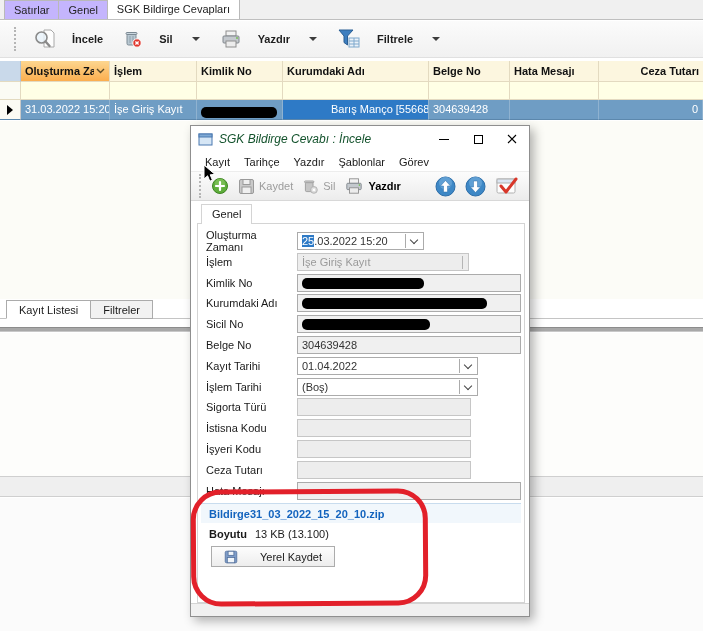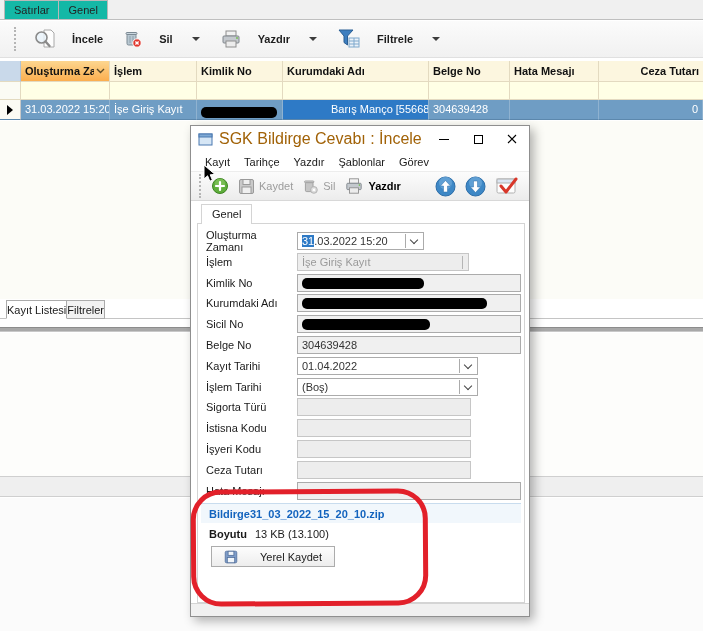--- a/index.html
+++ b/index.html
@@ -1,21 +1,21 @@
 <!DOCTYPE html>
 <html><head>
 <meta charset="utf-8">
 <style>
   * { margin:0; padding:0; box-sizing:border-box; }
   html,body { width:703px; height:631px; }
   body { position:relative; background:#ffffff; font-family:"Liberation Sans",sans-serif; font-size:11px; color:#1a1a1a; overflow:hidden; }
 
   
   .tabbar { position:absolute; top:0; left:0; width:703px; height:20px; background:#F0F0F0; border-bottom:1px solid #BFBFBF; display:flex; align-items:flex-end; padding-left:4px; }
-  .mtab { height:19px; line-height:18px; padding:0 9px; background:#14b8a6; border:1px solid #B9B9B9; border-bottom:none; margin-right:-1px; color:#222; cursor:default; }
+  .mtab { height:19px; line-height:18px; padding:0 9px; background:#c4b5fd; border:1px solid #B9B9B9; border-bottom:none; margin-right:-1px; color:#222; cursor:default; }
   .mtab.active { background:#FFFFFF; height:20px; line-height:19px; position:relative; z-index:2; }
 
   
   .toolbar { position:absolute; top:21px; left:0; width:703px; height:37px; background:linear-gradient(#FBFBFB,#F1F1F1); border-bottom:1px solid #E0E0E0; display:flex; align-items:center; gap:6px; padding-left:14px; }
   .gripper { width:3px; height:24px; border-left:2px dotted #B5B5B5; margin-right:4px; }
   .tbtn { display:flex; align-items:center; gap:16px; padding:3px 7px; border-radius:2px; cursor:pointer; }
   .tbtn .lbl { font-weight:bold; color:#1E1E1E; }
   .caret { width:0; height:0; border-left:4px solid transparent; border-right:4px solid transparent; border-top:4px solid #3C3C3C; margin-left:3px; cursor:pointer; }
 
   
@@ -31,32 +31,32 @@
   .g-data .sel { background:#FBFBF4; border-right:1px solid #C9C9C9; display:flex; align-items:center; justify-content:center; }
   .g-data .focuscell { background:#2E7AC6;padding-left:48px; }
   .c0{width:21px;} .c1{width:89px;} .c2{width:87px;} .c3{width:86px;} .c4{width:146px;} .c5{width:81px;} .c6{width:89px;} .c7{width:104px; border-right:none;}
   .num { text-align:right; }
   .rowptr { width:0; height:0; border-top:5px solid transparent; border-bottom:5px solid transparent; border-left:6px solid #000; }
   .redact { background:#000; border-radius:5px; height:11px; display:inline-block; vertical-align:middle; }
   .grid-empty { position:absolute; top:121px; left:0; width:703px; height:178px; background:#FCFCF7; }
 
   
   .btabs { position:absolute; top:300px; left:6px; display:flex; align-items:flex-end; z-index:1; }
-  .btab { height:19px; line-height:18px; padding:0 0; border:1px solid #ABABAB; background:#F2F2F2; margin-right:-1px; cursor:pointer; }
+  .btab { height:19px; line-height:18px; padding:0 12px; border:1px solid #ABABAB; background:#F2F2F2; margin-right:-1px; cursor:pointer; }
   .btab.active { background:#FFFFFF; border-bottom-color:#FFFFFF; z-index:2; position:relative; }
   .btabs-line { position:absolute; top:318px; left:0; width:703px; height:1px; background:#C4C4C4; }
   .divider { position:absolute; top:327px; left:0; width:703px; height:5px; background:#A8A8A8; border-top:1px solid #8C8C8C; border-bottom:1px solid #C8C8C8; }
   .midarea { position:absolute; top:333px; left:0; width:703px; height:143px; background:#FDFDFB; }
   .band { position:absolute; top:476px; left:0; width:703px; height:21px; background:#EFEFEF; border-top:1px solid #CFCFCF; border-bottom:1px solid #CFCFCF; }
   .lowarea { position:absolute; top:498px; left:0; width:703px; height:133px; background:#FBFBFB; }
 
   
   .dialog { position:absolute; left:190px; top:125px; width:340px; height:492px; background:#FFFFFF; border:1px solid #8F8F8F; box-shadow:4px 4px 10px rgba(0,0,0,0.30); z-index:10; }
   .dtitle { height:26px; display:flex; align-items:center; padding-left:7px; background:#FFFFFF; }
-  .dtitle .ttext { font-size:16px; margin-left:6px; flex:1; color:#a16207; }
+  .dtitle .ttext { font-size:12px; margin-left:6px; flex:1; color:#14532d;font-style:italic; }
   .wc { width:34px; height:26px; display:flex; align-items:center; justify-content:center; cursor:pointer; }
   .dmenu { height:19px; display:flex; align-items:center; padding-left:7px; gap:0; background:#FFFFFF; }
   .dmenu .mi { padding:0 7px; cursor:pointer; }
   .dtoolbar { height:30px; background:linear-gradient(#FCFCFC,#ECECEC); border-top:1px solid #EDEDED; border-bottom:1px solid #D8D8D8; display:flex; align-items:center; padding-left:8px; gap:1px; }
   .dtb { display:flex; align-items:center; gap:4px; padding:2px 4px; cursor:pointer; }
   .dtb .t { color:#9C9C9C; }
   .dtb .t.on { color:#000; font-weight:bold; }
 
   .tabpage { position:absolute; left:6px; top:97px; width:328px; height:380px; border:1px solid #D4D4D4; background:#FFFFFF; }
   .dtab { position:absolute; left:10px; top:78px; height:20px; line-height:19px; padding:0 10px; background:#FFFFFF; border:1px solid #D4D4D4; border-bottom:none; z-index:2; cursor:default; }
@@ -87,20 +87,21 @@
   svg { display:block; }
 </style>
 </head>
 <body>
 
 <div>
 
   <div class="tabbar">
     <div class="mtab">Satırlar</div>
     <div class="mtab">Genel</div>
+    <div class="mtab active">SGK Bildirge Cevapları</div>
   </div>
 
   <div class="toolbar">
     <div class="gripper"></div>
     <div class="tbtn">
       <span>
         <svg width="22" height="20" viewBox="0 0 22 20">
             <path d="M10 1 h7 l3 3 v14 h-10 z" fill="#FDFDFD" stroke="#A8A8A8"></path>
             <circle cx="7.5" cy="8.5" r="5.5" fill="#EAF4FB" fill-opacity="0.8" stroke="#8A8A8A" stroke-width="1.6"></circle>
             <line x1="11.5" y1="12.5" x2="15.5" y2="17" stroke="#8A8A8A" stroke-width="2.4" stroke-linecap="round"></line>
@@ -291,21 +292,21 @@
         </svg>
     </div>
   </div>
 
   <div class="dtab">Genel</div>
   <div class="tabpage"></div>
 
   <div class="frow" style="top:106px;">
     <span class="flabel">Oluşturma Zamanı</span>
     <span class="finput white w-combo1">
-      <span class="selblue">31</span>
+      <span class="selblue">25</span>
         <span>.03.2022 15:20</span>
       <span class="ddbtn">
           <span class="chev"></span>
         </span>
     </span>
   </div>
   <div class="frow" style="top:127px;">
     <span class="flabel">İşlem</span>
     <span class="finput disabled w-islem">
       <span>İşe Giriş Kayıt</span>

